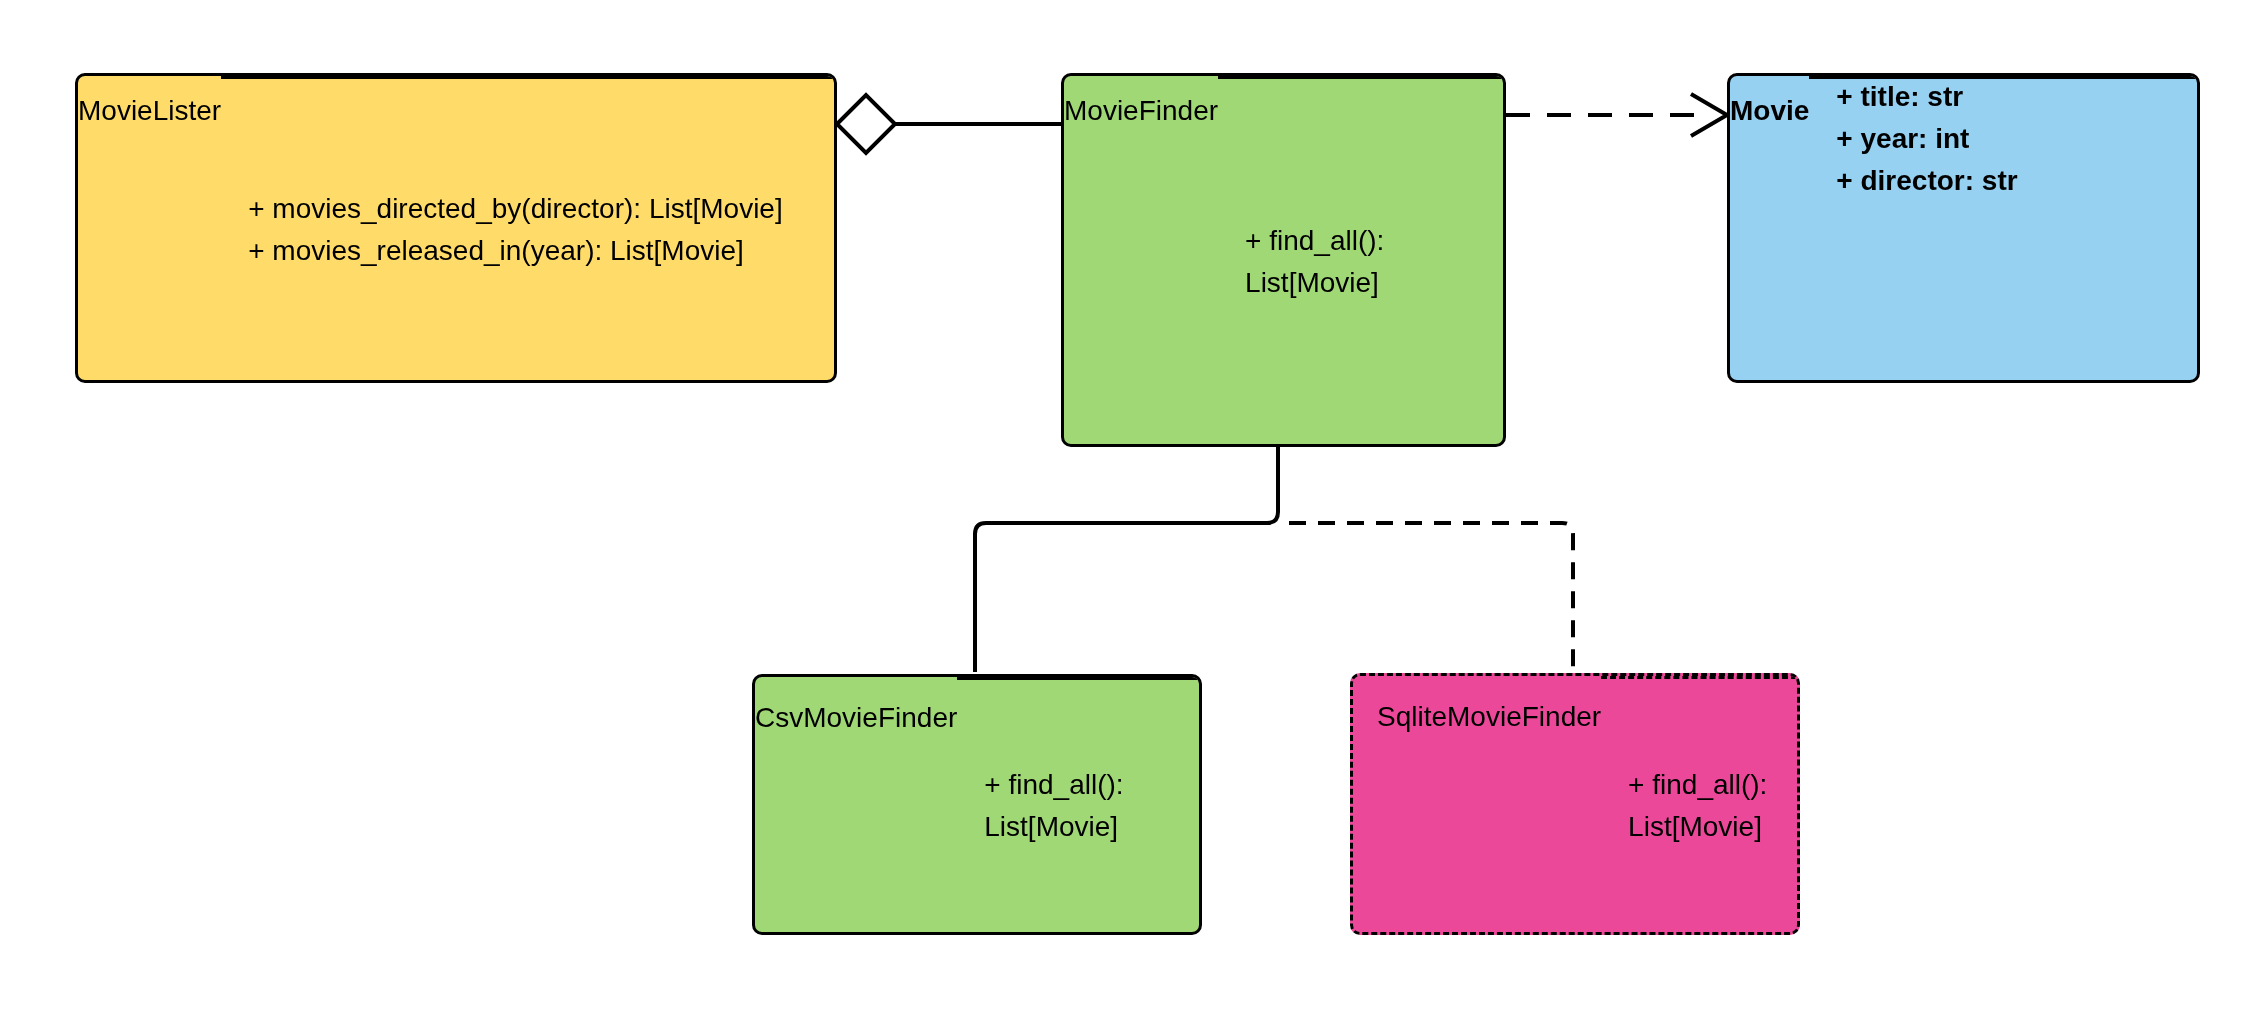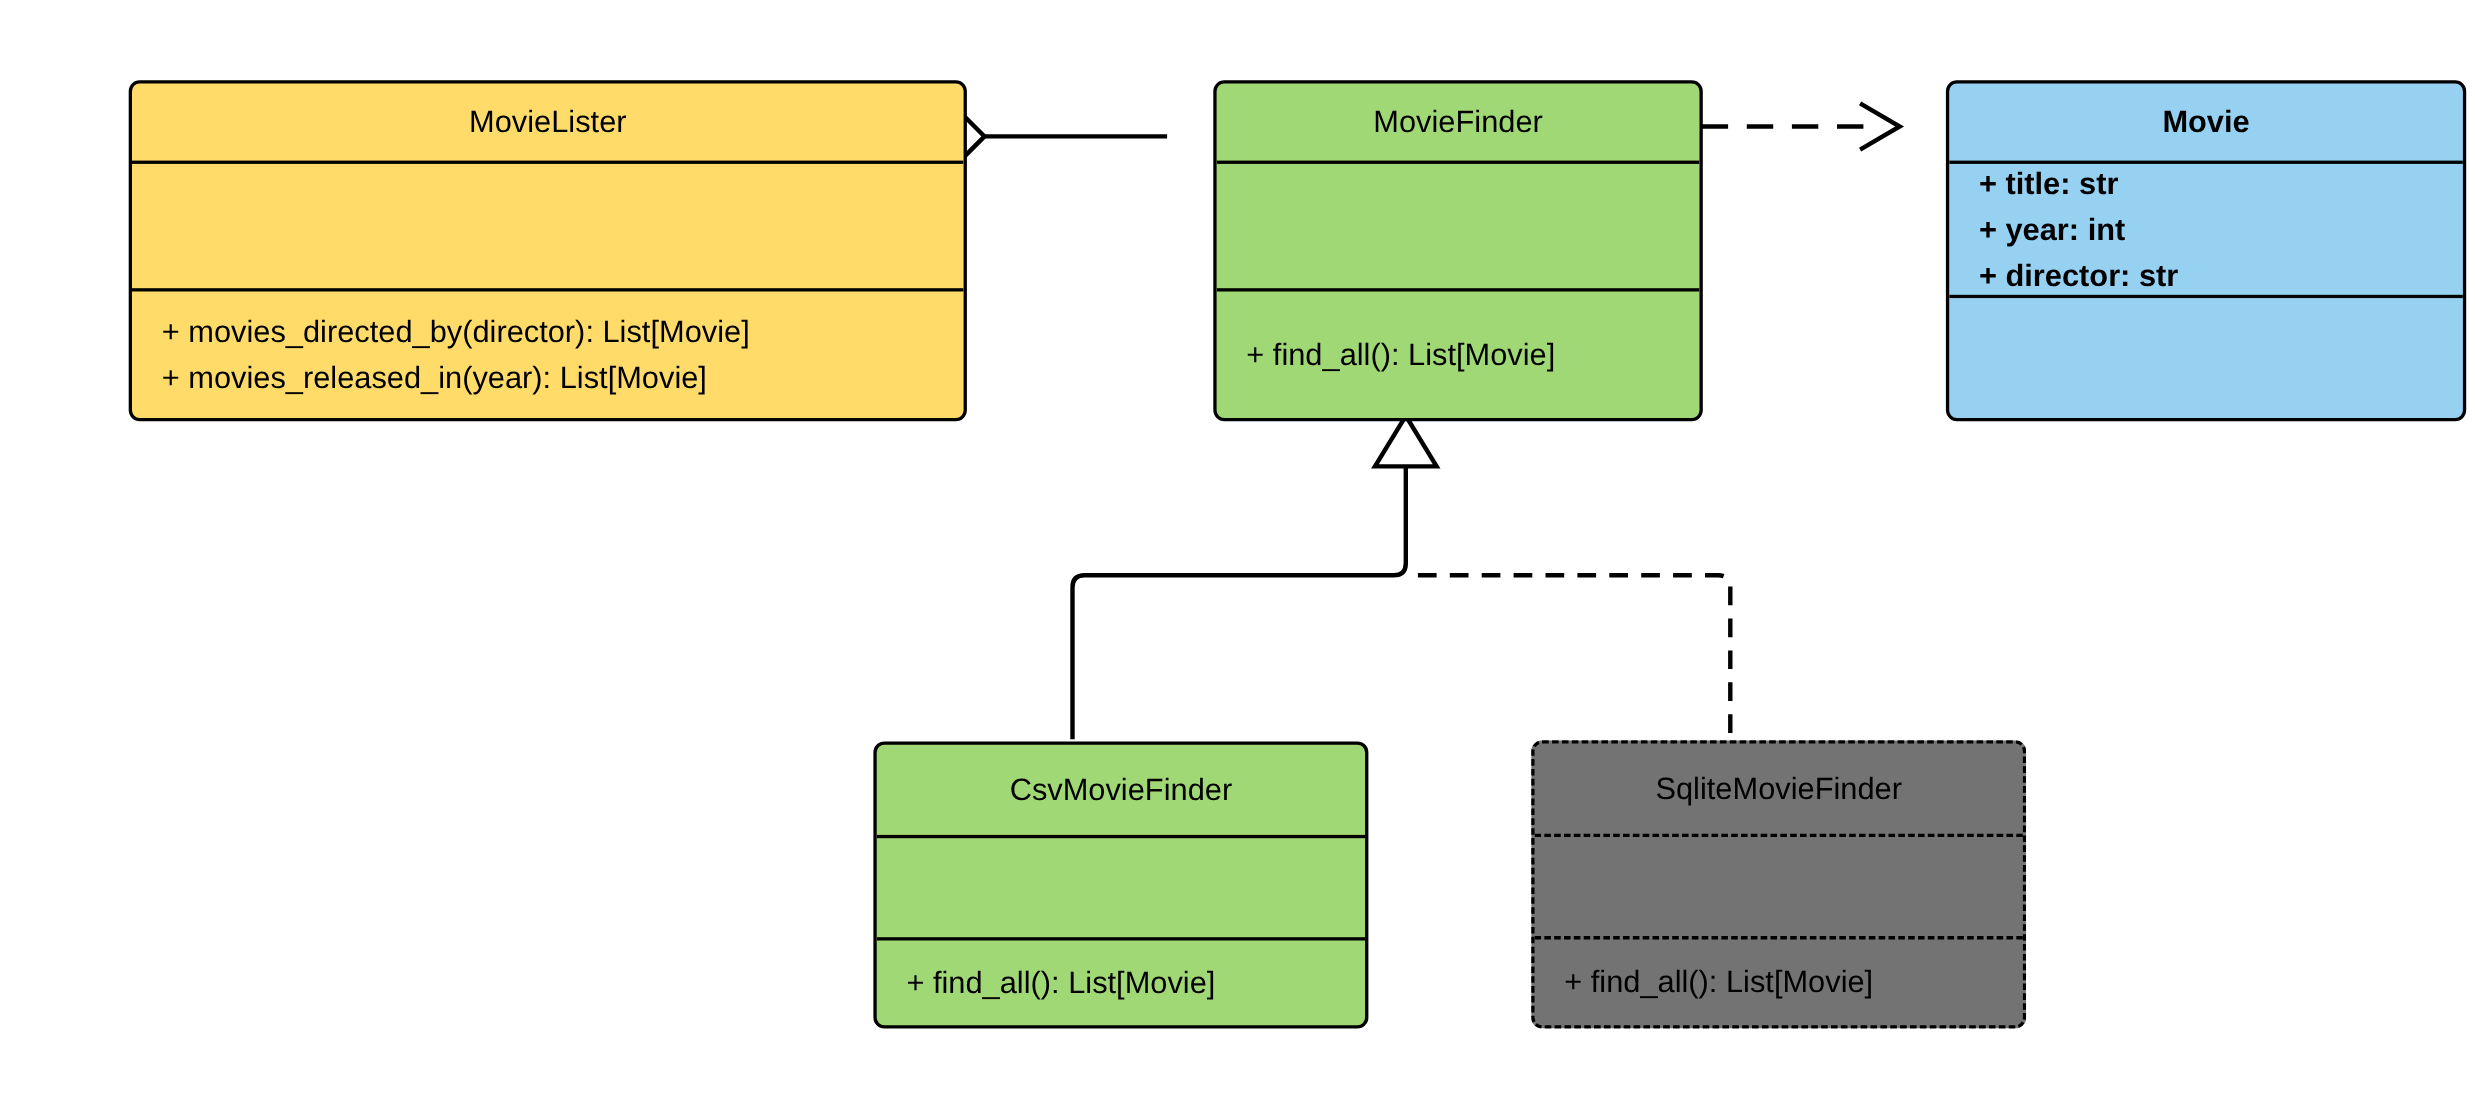--- a/index.html
+++ b/index.html
@@ -20,24 +20,23 @@
     left: 0; top: 0;
     width: 2250px; height: 1011px;
     pointer-events: none;
   }
   .class-box {
     position: absolute;
     box-sizing: border-box;
     border: 3.5px solid #000000;
     border-radius: 10px;
     display: flex;
-    flex-direction: column;
+    flex-direction: row;
     color: #000000;
     overflow: hidden;
-    margin-left: 42px;
   }
   .class-box.dashed {
     border-style: dashed;
   }
   .sec {
     box-sizing: border-box;
     flex: 0 0 auto;
   }
   .sec + .sec {
     border-top: 3px solid #000000;
@@ -57,21 +56,21 @@
     justify-content: center;
     padding-left: 27px;
     padding-right: 10px;
     font-size: 28px;
     line-height: 42px;
   }
   .sec.grow { flex: 1 1 auto; }
 
   
   #box-movie-lister   { left: 75px;   top: 73px;  width: 762px; height: 310px; }
-  #box-movie-finder   { left: 1061px; top: 73px;  width: 445px; height: 310px; }
+  #box-movie-finder   { left: 1061px; top: 73px;  width: 445px; height: 374px; }
   #box-movie          { left: 1727px; top: 73px;  width: 473px; height: 310px; }
   #box-csv-finder     { left: 752px;  top: 674px; width: 450px; height: 261px; }
   #box-sqlite-finder  { left: 1350px; top: 673px; width: 450px; height: 262px; }
 
   #box-movie-lister .title,
   #box-movie-finder .title,
   #box-movie .title          { height: 70px; }
   #box-movie-lister .attrs,
   #box-movie-finder .attrs   { height: 116px; }
   #box-movie .attrs          { height: 122px; }
@@ -133,21 +132,21 @@
   </div>
 
   <div id="box-csv-finder" class="class-box" style="background-color: rgb(161, 216, 118);">
     <div class="sec title">CsvMovieFinder</div>
     <div class="sec attrs"></div>
     <div class="sec members grow">
       <div>+ find_all(): List[Movie]</div>
     </div>
   </div>
 
-  <div id="box-sqlite-finder" class="class-box dashed" style="background-color: #737373;">
+  <div id="box-sqlite-finder" class="class-box dashed" style="background-color: #ec4899; padding-left: 24px;">
     <div class="sec title">SqliteMovieFinder</div>
     <div class="sec attrs"></div>
     <div class="sec members grow">
       <div>+ find_all(): List[Movie]</div>
     </div>
   </div>
 
 </div>
 
 </body></html>

